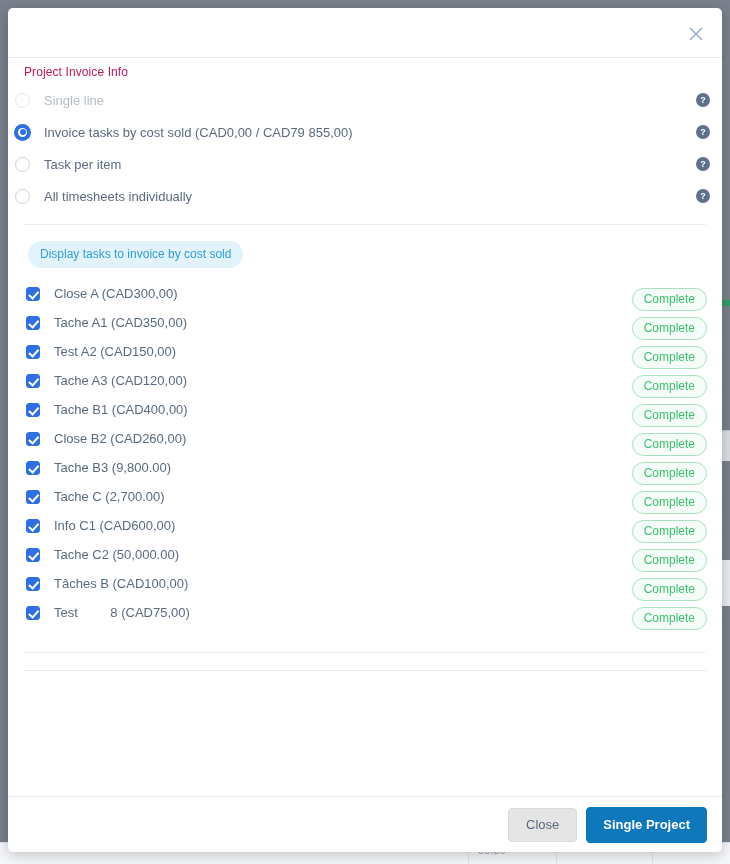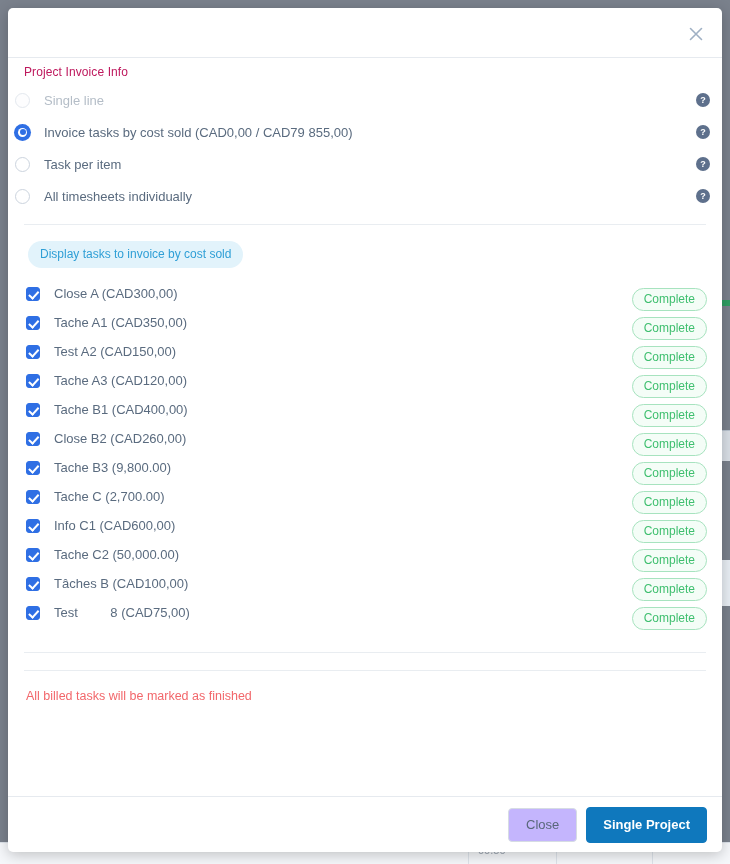--- a/index.html
+++ b/index.html
@@ -318,21 +318,21 @@
     padding-right: 15px;
     gap: 9px;
   }
   .btn {
     font-family: "Liberation Sans", sans-serif;
     cursor: pointer;
     border-radius: 4px;
     box-sizing: border-box;
   }
   .btn-secondary {
-    background: #c4b5fd;
+    background: #e5e5e5;
     border: 1px solid #d6dce3;
     color: #59677a;
     font-size: 13px;
     padding: 8px 17px 9px 17px;
   }
   .btn-primary {
     background: #0f78bd;
     border: 1px solid #0f78bd;
     color: #fff;
     font-size: 13px;
@@ -488,21 +488,20 @@
           </div>
           <span class="badge complete">Complete</span>
         </div>
       </div>
 
     <div class="divider2"></div>
 
 
     <div class="divider3"></div>
 
-    <div class="warning">All billed tasks will be marked as finished</div>
 
   </div>
 
   <div class="modal-footer">
     <button class="btn btn-secondary">Close</button>
     <button class="btn btn-primary">Single Project</button>
   </div>
 
 </div>
 

